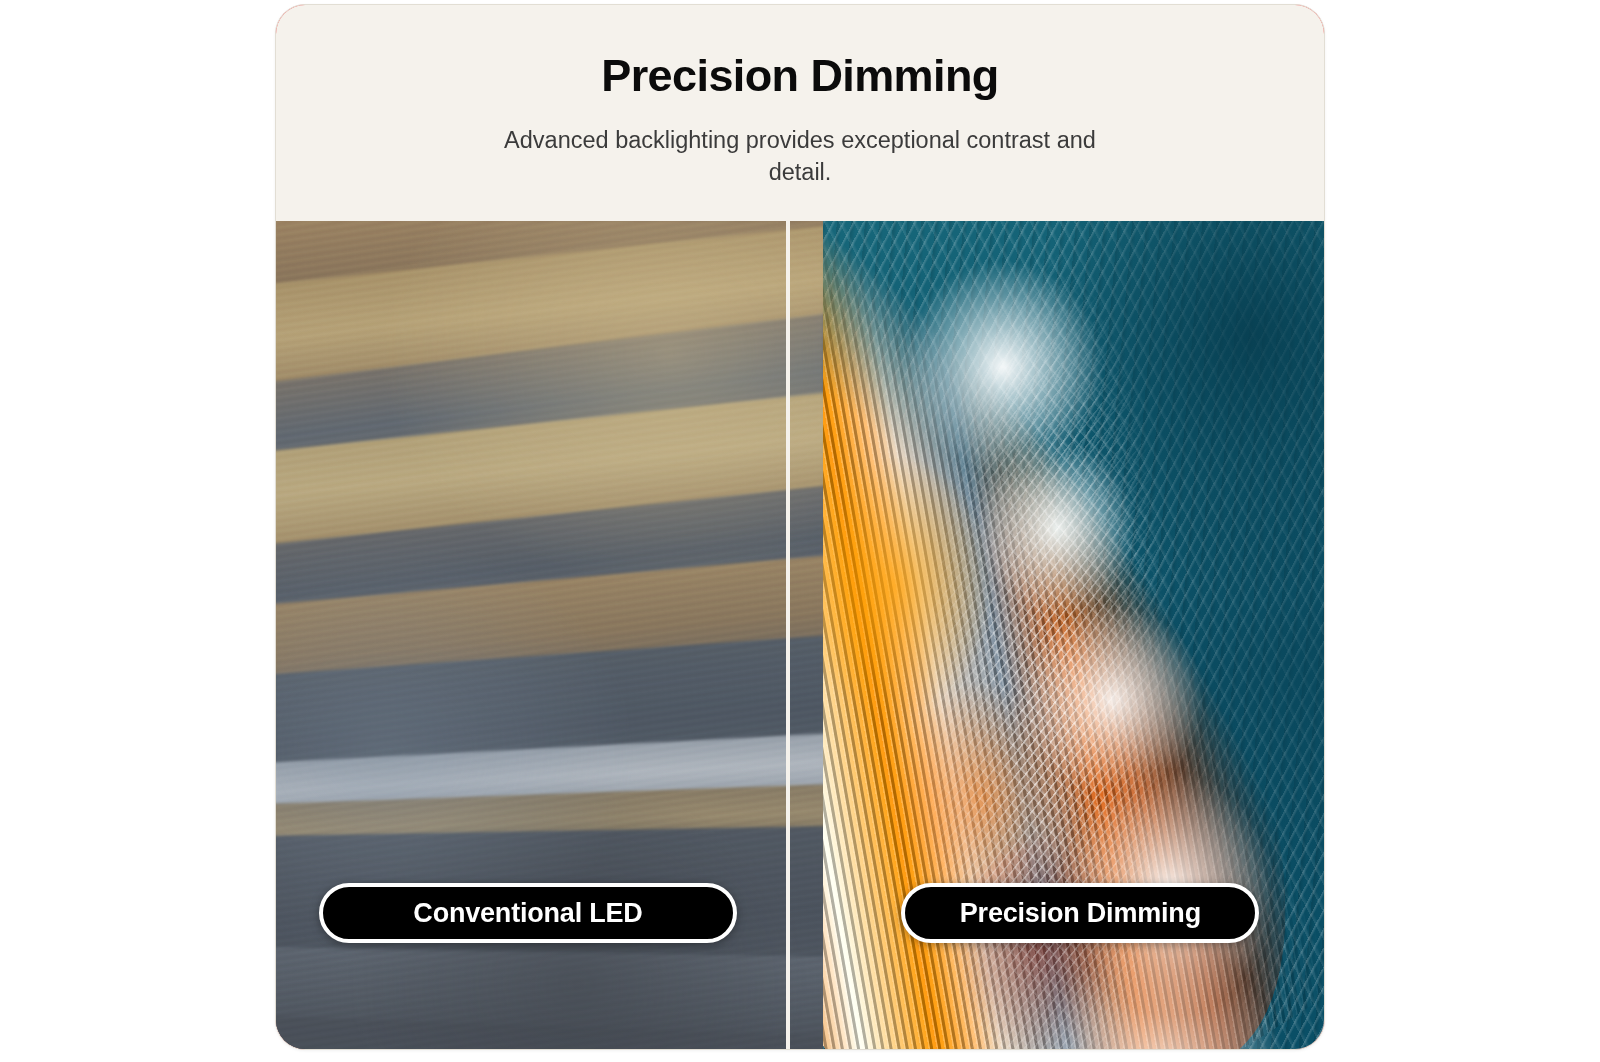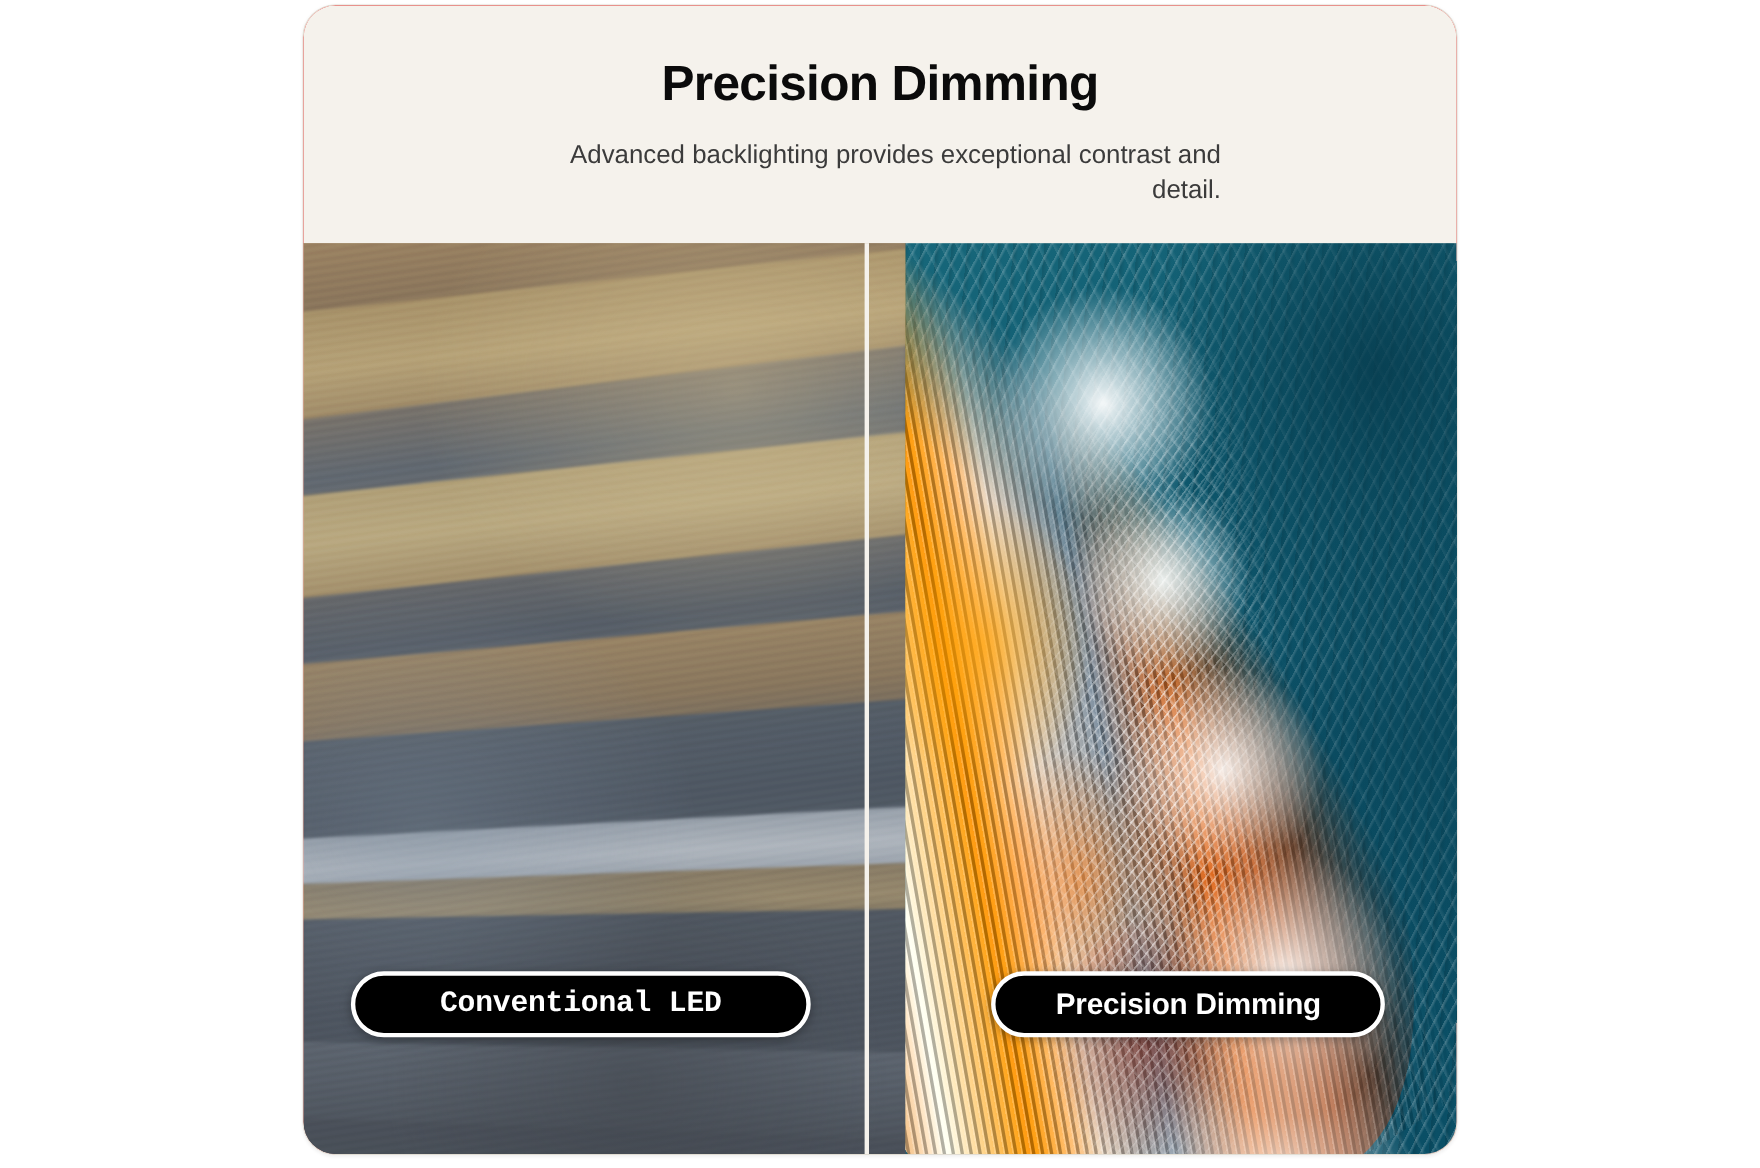--- a/index.html
+++ b/index.html
@@ -62,41 +62,41 @@
     text-align: center;
   }
   .card-subtitle {
     margin: 0;
     padding: 0;
     margin-top: 26px;
     font-size: 23.5px;
     font-weight: 400;
     line-height: 1.38;
     color: #3b3b3b;
-    text-align: right;
+    text-align: center;
     max-width: 620px;
   }
 
   
   .compare {
     position: absolute;
     left: 0;
     top: 216px;
     width: 1050px;
     height: 830px;
     display: flex;
     background: #f5f2ec;
   }
 
   .panel {
     position: relative;
     height: 100%;
     overflow: hidden;
   }
-  .panel-left  { width: 588px; font-family: Liberation Mono, monospace; }
+  .panel-left  { width: 588px; }
   .panel-right { width: 540px; }
 
   .divider {
     position: absolute;
     left: 510px;
     top: 0;
     width: 4px;
     height: 100%;
     background: #f5f2ec;
     z-index: 4;

